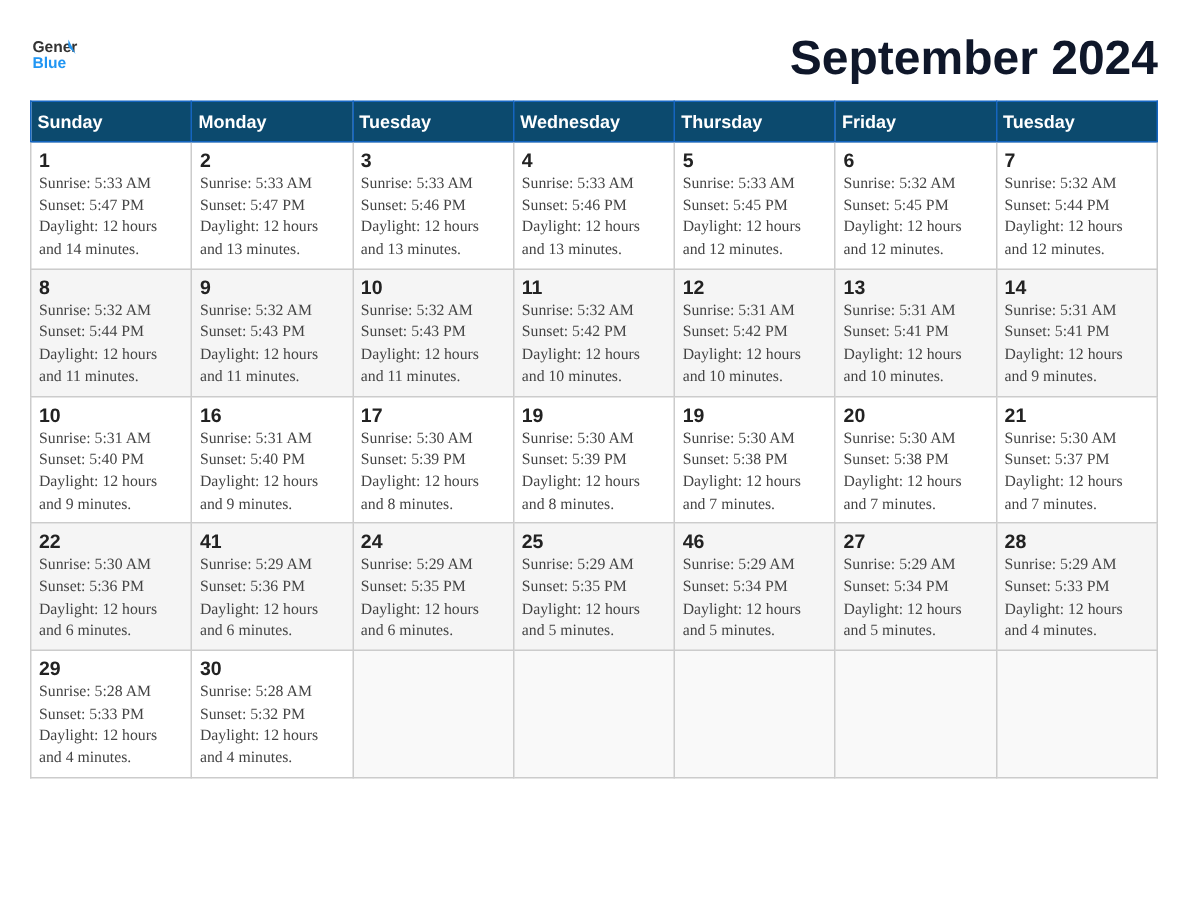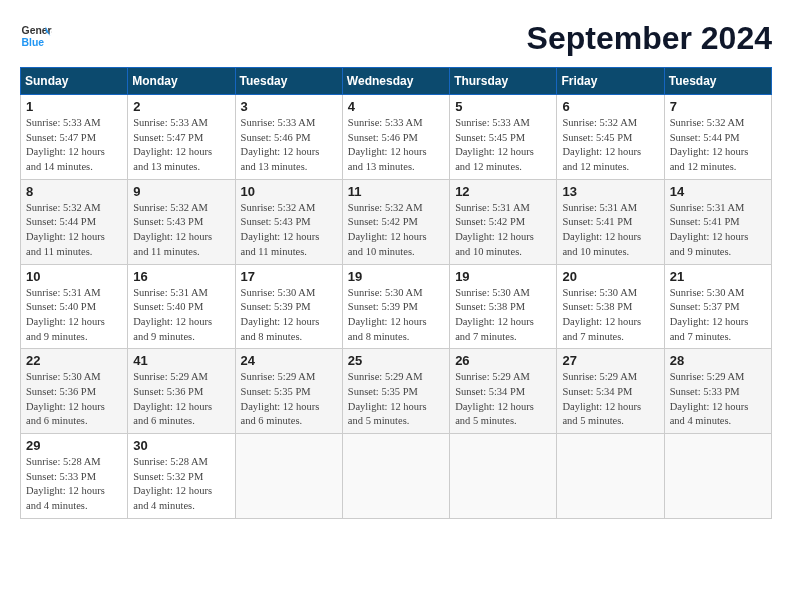--- a/index.html
+++ b/index.html
@@ -285,21 +285,21 @@
 and 6 minutes.</div>
         </td>
         <td>
           <span class="day-number">25</span>
           <div class="day-info" style="white-space: pre-line;">Sunrise: 5:29 AM
 Sunset: 5:35 PM
 Daylight: 12 hours
 and 5 minutes.</div>
         </td>
         <td>
-          <span class="day-number">26</span>
+          <span class="day-number">46</span>
           <div class="day-info" style="white-space: pre-line;">Sunrise: 5:29 AM
 Sunset: 5:34 PM
 Daylight: 12 hours
 and 5 minutes.</div>
         </td>
         <td>
           <span class="day-number">27</span>
           <div class="day-info" style="white-space: pre-line;">Sunrise: 5:29 AM
 Sunset: 5:34 PM
 Daylight: 12 hours

